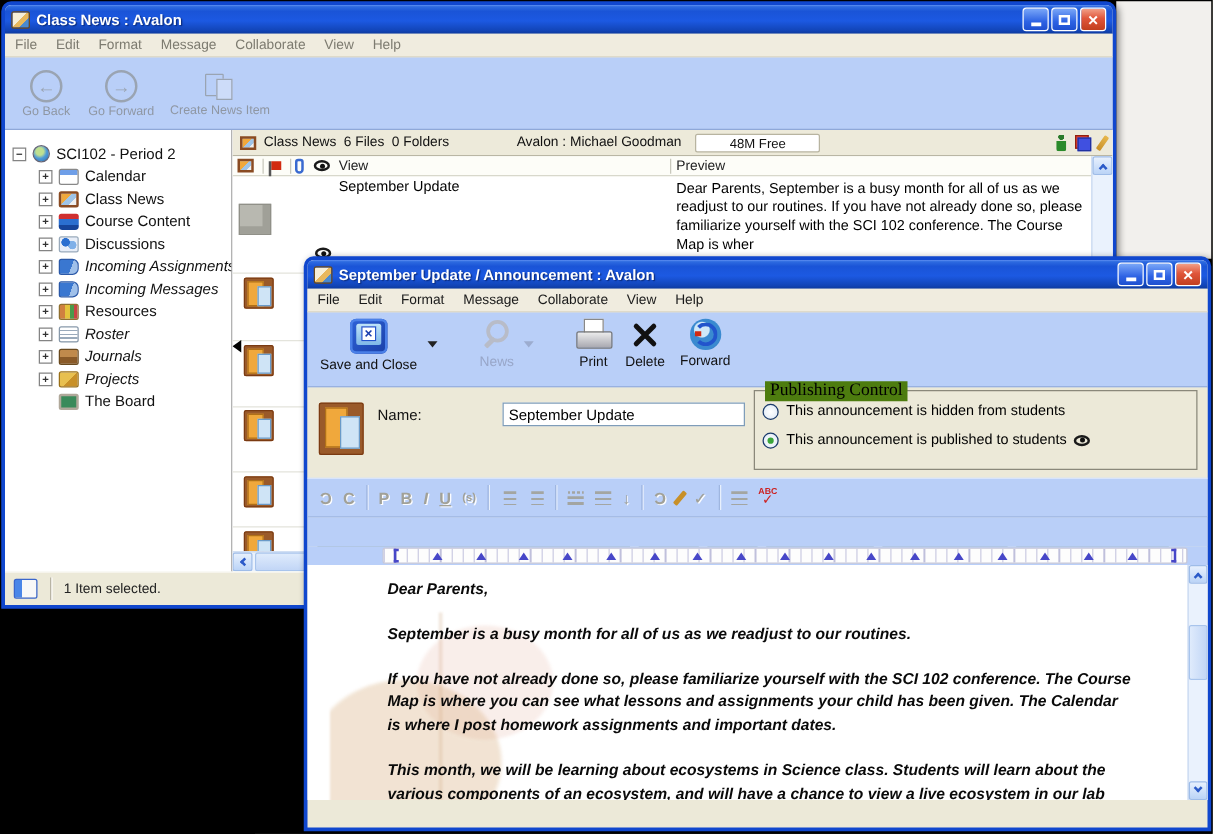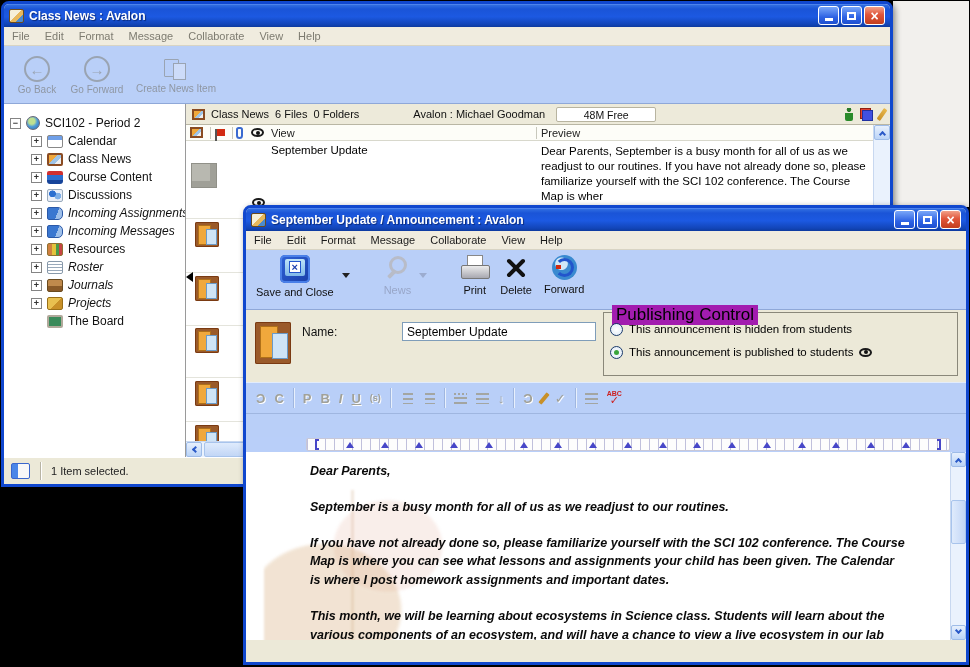--- a/index.html
+++ b/index.html
@@ -116,21 +116,21 @@
   .print-ic::after{content:"";position:absolute;left:0;bottom:2px;width:27px;height:12px;background:linear-gradient(#ECECEC,#A8A8B0);border:1px solid #777;border-radius:2px;}
   .del-ic{width:24px;height:26px;display:flex;align-items:center;justify-content:center;}
   .hist-ic{width:25px;height:25px;border-radius:50%;position:relative;background:radial-gradient(circle at 38% 35%,#CFE8F8 0 26%,#3A8AD0 30% 72%,#1A5AA0);}
   .hist-ic .arc{position:absolute;inset:3px;border:3px solid #2255CC;border-left-color:transparent;border-radius:50%;}
   .hist-ic .hflag{position:absolute;left:4px;top:10px;width:5px;height:4px;background:#D22A10;}
   .namebar{height:72px;background:#ECE9D8;position:relative;font-size:12px;}
   .ann.big{position:absolute;left:9px;top:12px;width:36px;height:42px;}
   .nlabel{position:absolute;left:56px;top:15px;color:#111;}
   .field{position:absolute;left:156px;top:12px;width:194px;height:19px;border:1px solid #7F9DB9;background:#fff;font-size:12px;padding:0 4px;font-family:inherit;}
   .pubbox{position:absolute;left:357px;top:2px;width:355px;height:64px;border:1px solid #8A887A;padding:3px 6px 0 6px;}
-  .publegend{position:absolute;left:8px;top:-8px;background:#a21caf;padding:0 4px;font-size:17px;}
+  .publegend{position:absolute;left:8px;top:-8px;background:#4d7c0f;padding:0 4px;font-size:14px;font-family:Liberation Serif, serif;}
   .prow{display:flex;align-items:center;gap:6px;height:20px;font-size:11.5px;margin-top:3px;}
   .radio{width:13px;height:13px;border:1px solid #1A3A6B;border-radius:50%;background:radial-gradient(#fff,#DCE8F5);position:relative;flex:none;}
   .radio.sel::after{content:"";position:absolute;inset:3px;background:#3AA53A;border-radius:50%;}
   .fmtbar{height:32px;background:#B9CFF8;border-top:1px solid #E2ECFC;border-bottom:1px solid #9FB6E0;
     display:flex;align-items:center;gap:9px;padding:0 10px;}
   .fi{color:#A1A198;text-shadow:1px 1px 0 rgba(255,255,255,.95);font-weight:bold;font-size:13px;line-height:1;}
   .fi.sm{font-size:9px;}
   .vsep{width:1px;height:20px;background:#9FB6E0;box-shadow:1px 0 0 #E8F0FC;}
   .ic-lines{width:13px;height:11px;background:repeating-linear-gradient(#A1A198 0 2px,transparent 2px 5px);opacity:.9;}
   .ic-lines.ind{width:10px;margin-left:3px;}

